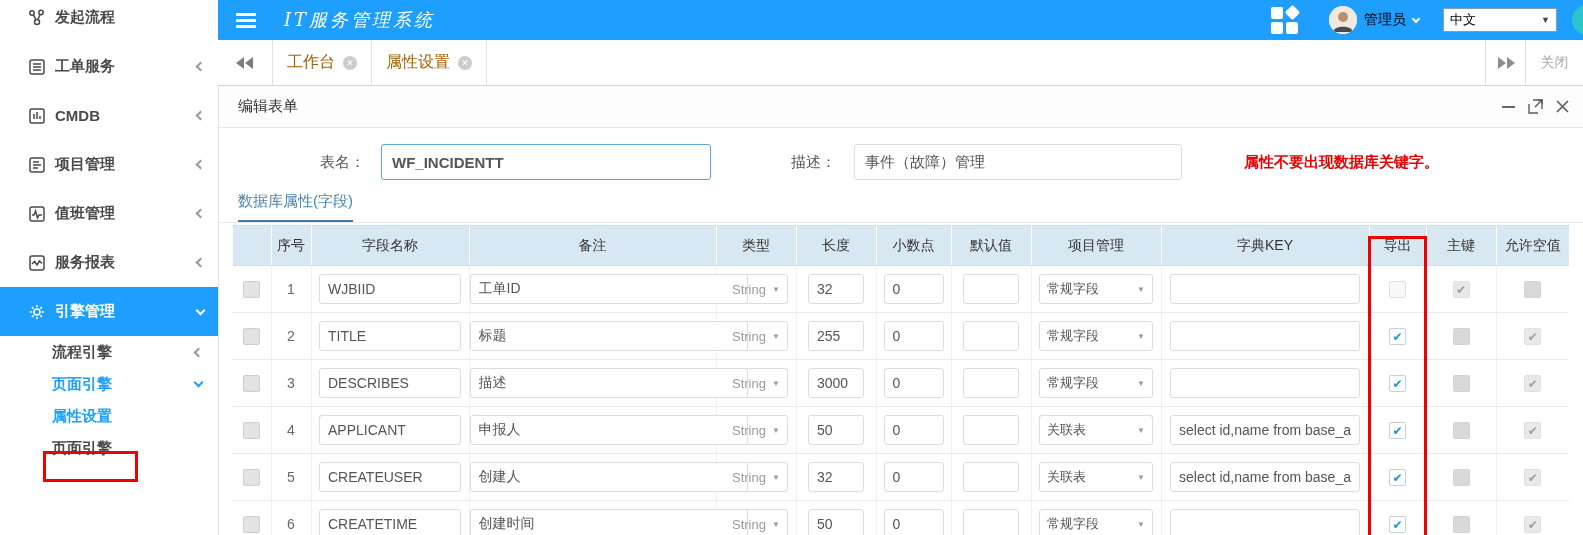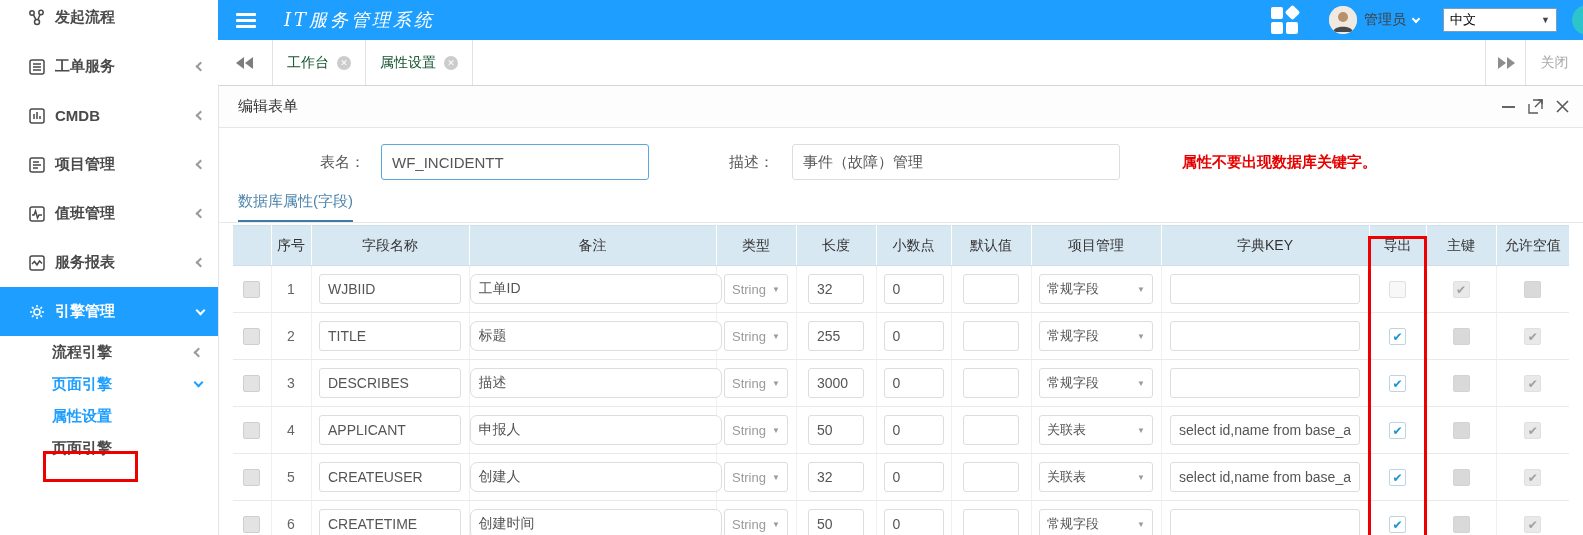--- a/index.html
+++ b/index.html
@@ -29,62 +29,62 @@
   .topbar { height:40px; background:#1E9FFF; display:flex; align-items:center; position:relative; }
   .burger { margin-left:18px; width:20px; display:flex; flex-direction:column; gap:3px; cursor:pointer; }
   .burger div { height:3px; background:#fff; border-radius:1px; }
   .app-title { color:#fff; font-size:18px; font-style:italic; letter-spacing:3px; margin-left:28px; font-family:"DejaVu Serif","Liberation Serif",serif; }
   .top-right { position:absolute; right:0; top:0; height:40px; display:flex; align-items:center; }
   .grid-ic { position:relative; width:28px; height:28px; margin-right:30px; cursor:pointer; }
   .grid-ic .sq { position:absolute; width:12px; height:12px; background:#fff; border-radius:2px; }
   .grid-ic .s1 { left:0; top:1px; } .grid-ic .s2 { left:0; top:16px; } .grid-ic .s3 { left:15px; top:16px; }
   .grid-ic .dm { position:absolute; width:11px; height:11px; background:#fff; border-radius:2px; left:16px; top:1px; transform:rotate(45deg); }
   .avatar { width:28px; height:28px; border-radius:50%; background:#f1ece6; overflow:hidden; margin-right:7px; }
-  .uname { color:#404040; font-size:14px; cursor:pointer; display:flex; align-items:center; }
+  .uname { color:#000000; font-size:14px; cursor:pointer; display:flex; align-items:center; }
   .uname .chev { width:6px; height:6px; margin-left:7px; margin-top:-3px; }
   .lang { width:114px; height:24px; background:#fff; border:1px solid #7f9db9; display:flex; align-items:center; justify-content:space-between; padding:0 6px; font-size:13px; color:#000; margin-left:24px; margin-right:26px; cursor:pointer; }
   .lang .caret { font-size:9px; color:#444; }
   .help-circle { position:absolute; left:1354px; top:5px; width:30px; height:30px; border-radius:50%; background:#2EC4CB; }
 
   .tabbar { height:46px; background:#fff; border-bottom:1px solid #d5d5d5; display:flex; align-items:stretch; position:relative; }
   .tb-btn { width:55px; display:flex; align-items:center; justify-content:center; border-right:1px solid #e2e2e2; cursor:pointer; }
-  .tb-tab { display:flex; align-items:center; padding:3px 14px; border-right:1px solid #e2e2e2; color:#14532d; font-size:14px; cursor:pointer; }
+  .tb-tab { display:flex; align-items:center; padding:3px 14px; border-right:1px solid #e2e2e2; color:#a16207; font-size:16px; cursor:pointer; }
   .tb-close-x { width:14px; height:14px; border-radius:50%; background:#ccc; color:#fff; font-size:9px; line-height:14px; text-align:center; margin-left:8px; cursor:pointer; }
   .tb-close-x::after { content:"✕"; }
   .tb-right { margin-left:auto; display:flex; align-items:stretch; }
   .tb-fwd { width:40px; display:flex; align-items:center; justify-content:center; border-left:1px solid #e2e2e2; cursor:pointer; }
   .tb-closelbl { width:58px; display:flex; align-items:center; justify-content:center; border-left:1px solid #e2e2e2; color:#a9a9a9; font-size:14px; cursor:pointer; }
 
   .panel-head { height:42px; border-bottom:1px solid #e6e6e6; border-left:1px solid #e4e4e4; display:flex; align-items:center; padding-left:19px; background:#fdfdfd; }
   .panel-title { font-size:15px; color:#333; }
   .ph-icons { margin-left:auto; display:flex; align-items:center; gap:13px; margin-right:14px; }
   .ph-min { width:13px; height:2px; background:#666; cursor:pointer; }
   .ph-exp, .ph-close { cursor:pointer; display:flex; }
 
   .content { position:relative; height:407px; border-left:1px solid #e4e4e4; padding-top:16px; background:#fff; }
   .form-row { display:flex; align-items:center; height:36px; }
   .f-label { font-size:15px; color:#555; }
   .f-label.l1 { width:162px; text-align:right; padding-right:16px; }
   .f-label.l2 { width:143px; text-align:right; padding-right:18px; }
   .f-input { height:36px; border:1px solid #ddd; border-radius:3px; padding:0 10px; font-size:15px; color:#555; font-family:inherit; outline:none; }
-  .f-input.focus { border-color:#59a8e0; width:268px; }
+  .f-input.focus { border-color:#59a8e0; width:330px;font-weight:bold; }
   .f-input.desc { width:328px; }
   .warn { color:#e60000; font-weight:bold; font-size:15px; margin-left:62px; }
 
   .section-tabs { margin-top:12px; border-bottom:1px solid #e8e8e8; }
   .sec-tab { display:inline-block; margin-left:19px; padding-bottom:9px; font-size:15px; color:#4e86ad; border-bottom:2px solid #3f7ba6; cursor:pointer; }
 
   table.grid { border-collapse:collapse; table-layout:fixed; width:1336px; margin-left:14px; margin-top:2px; }
   table.grid th { background:#d8e8f3; font-weight:normal; color:#333; font-size:14px; height:40px; border-right:1px solid #fff; border-top:1px solid #cddfeb; border-bottom:1px solid #cddfeb; }
   table.grid th:last-child { border-right:none; }
   table.grid td { height:42.5px; border-right:1px solid #f0f0f0; border-bottom:1px solid #e9e9e9; text-align:center; vertical-align:middle; }
   table.grid td:last-child { border-right:none; }
   .c-no { font-size:14px; color:#666; }
   .inp { height:30px; border:1px solid #ddd; border-radius:3px; padding:0 8px; font-size:14px; color:#555; font-family:inherit; outline:none; background:#fff; }
-  .w-field { width:142px; } .w-remark { width:252px;border-radius:7px; } .w-num { width:56px; } .w-num2 { width:60px; } .w-key { width:190px; }
+  .w-field { width:142px; } .w-remark { width:278px; } .w-num { width:56px; } .w-num2 { width:60px; } .w-key { width:190px; }
   .sel-box { height:30px; border:1px solid #ddd; border-radius:3px; display:flex; align-items:center; justify-content:space-between; padding:0 7px; margin:8px auto; background:#fff; font-size:13px; cursor:pointer; }
   .w-type { width:64px; color:#9a9a9a; } .w-dict { width:114px; color:#555; }
   .sel-box .caret { font-size:8px; color:#9a9a9a; }
   .cb { width:17px; height:17px; margin:0 auto; border-radius:2px; font-size:12px; line-height:16px; text-align:center; }
   .cb.sel { background:#e3e3e3; border:1px solid #cfcfcf; cursor:pointer; }
   .cb.off { background:#f8f8f8; border:1px solid #e0e0e0; cursor:pointer; }
   .cb.on { background:#fff; border:1px solid #bdd4e2; color:#1b94d1; font-weight:bold; cursor:pointer; }
   .cb.dis-on { background:#e9e9e9; border:1px solid #e0e0e0; color:#a0a0a0; }
   .cb.dis-off { background:#d9d9d9; border:1px solid #d3d3d3; }
 

